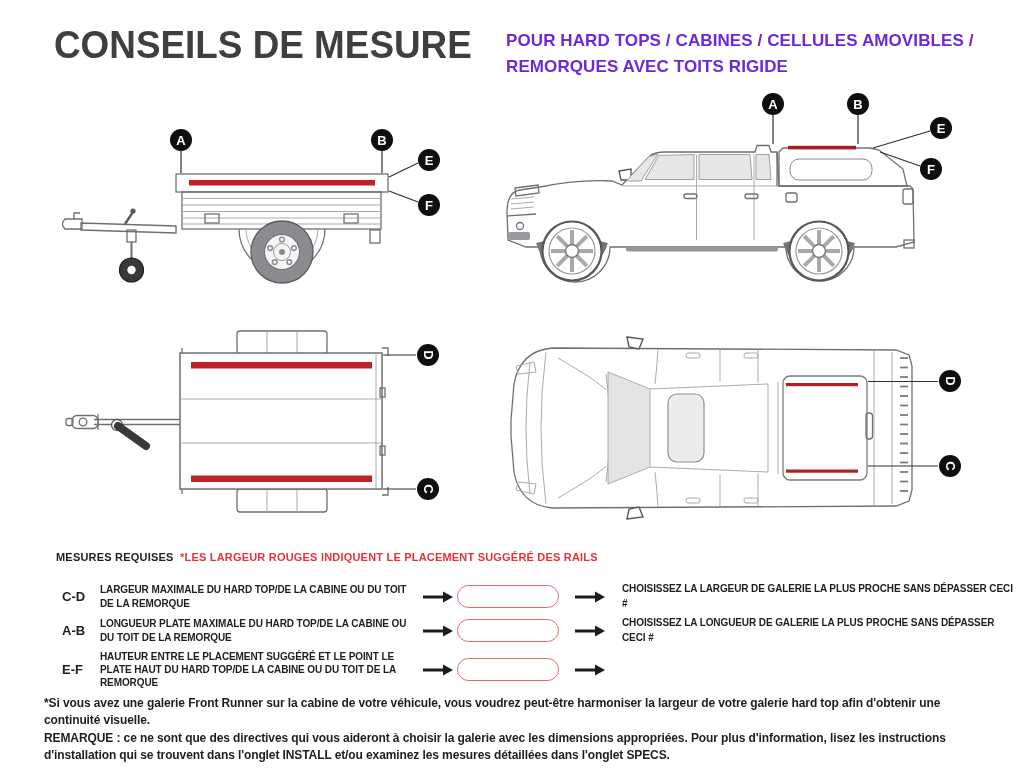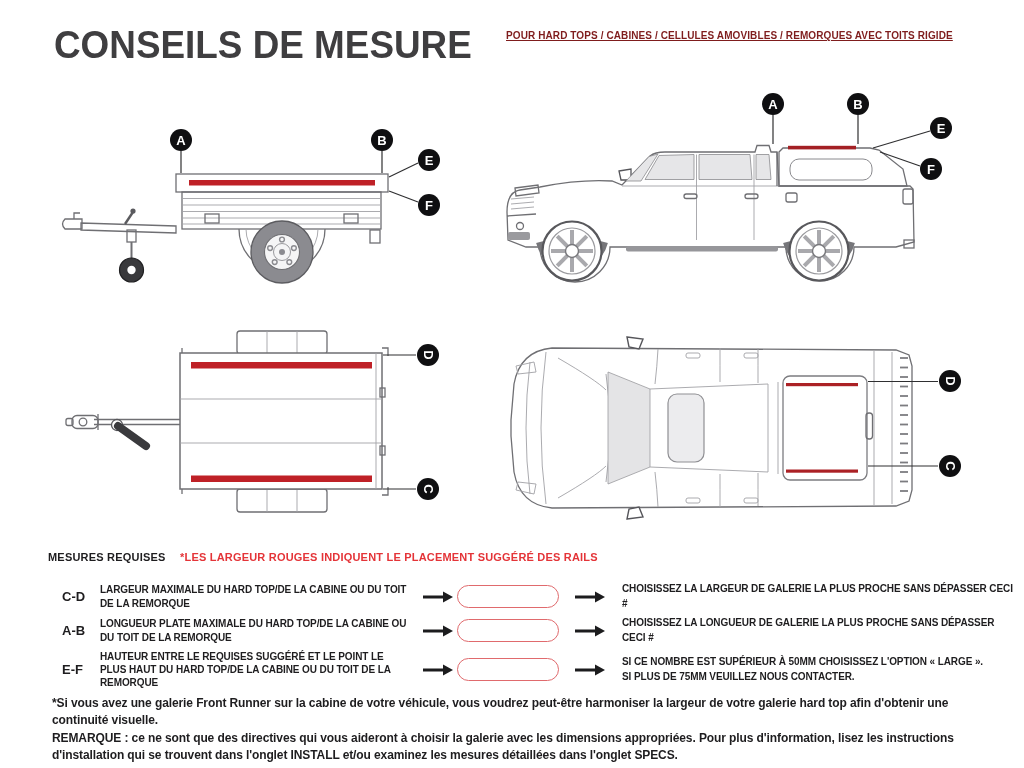--- a/index.html
+++ b/index.html
@@ -1,35 +1,35 @@
 <!DOCTYPE html>
 <html><head>
 <meta charset="utf-8">
 <style>
   html,body{margin:0;padding:0;background:#ffffff;}
   .page{position:relative;width:1024px;height:768px;background:#fff;overflow:hidden;
         font-family:"Liberation Sans",sans-serif;color:#222;}
   .abs{position:absolute;}
   .title{left:54px;top:24px;font-size:38px;font-weight:bold;color:#3f3e40;
          letter-spacing:0;transform:scaleX(.97);transform-origin:left top;white-space:nowrap;}
-  .subtitle{left:506px;top:28px;width:478px;font-size:10px;font-weight:bold;
-            color:#7f1d1d;line-height:1.5;letter-spacing:.1px;text-decoration:underline;}
-  .measures-heading{left:48px;top:551px;font-size:11px;font-weight:bold;color:#1e1d1f;letter-spacing:.2px;}
+  .subtitle{left:506px;top:28px;width:478px;font-size:17px;font-weight:bold;
+            color:#6d28d9;line-height:1.5;letter-spacing:.1px;}
+  .measures-heading{left:56px;top:551px;font-size:11px;font-weight:bold;color:#1e1d1f;letter-spacing:.2px;}
   .rails-note{left:180px;top:551px;font-size:11px;font-weight:bold;color:#e43438;letter-spacing:.2px;}
   .rows{left:62px;top:582px;width:952px;}
   .mrow{display:grid;grid-template-columns:38px 320px 35px 105px 60px 1fr;
         align-items:center;margin-bottom:5px;}
   .mkey{font-size:13px;font-weight:bold;color:#1e1d1f;}
   .mdesc{font-size:10px;font-weight:bold;color:#1e1d1f;line-height:1.32;letter-spacing:-.1px;padding-right:8px;}
   .mresult{font-size:10px;font-weight:bold;color:#1e1d1f;line-height:1.45;letter-spacing:-.1px;
            white-space:pre-line;padding-left:2px;}
   .pill{width:100px;height:21px;border:1.6px solid #e06a6d;border-radius:12px;background:#fff;}
   .arrow-cell{display:flex;justify-content:center;align-items:center;}
   .footnote{left:44px;top:695px;width:948px;font-size:12px;font-weight:700;color:#1e1d1f;
-            line-height:1.45;white-space:pre-line;letter-spacing:-.1px;margin-left:8px;}
+            line-height:1.45;white-space:pre-line;letter-spacing:-.1px;}
   svg{display:block;}
   .ln{stroke:#6f6f73;stroke-width:1.3;fill:none;}
   .lnlight{stroke:#a2a2a6;stroke-width:.9;fill:none;}
   .callout{stroke:#2f2f31;stroke-width:1.2;fill:none;}
   .mk-circle{fill:#0f0f11;}
   .mk-text{fill:#ffffff;font-family:"Liberation Sans",sans-serif;font-size:13px;font-weight:bold;
            text-anchor:middle;dominant-baseline:central;}
 </style>
 </head>
 <body>
@@ -343,38 +343,36 @@
         <svg width="30" height="12" viewBox="0 0 30 12">
             <rect x="0" y="4.5" width="20" height="3" fill="#1c1c1e"></rect>
             <polygon points="20,0.5 30,6 20,11.5" fill="#1c1c1e"></polygon>
           </svg>
       </div>
       <div class="mresult">CHOISISSEZ LA LONGUEUR DE GALERIE LA PLUS PROCHE SANS DÉPASSER CECI #</div>
     </div>
 
     <div class="mrow">
       <div class="mkey">E-F</div>
-      <div class="mdesc">HAUTEUR ENTRE LE REQUISES SUGGÉRÉ ET LE POINT LE PLUS HAUT DU HARD TOP/DE LA CABINE OU DU TOIT DE LA REMORQUE</div>
+      <div class="mdesc">HAUTEUR ENTRE LE PLACEMENT SUGGÉRÉ ET LE POINT LE PLATE HAUT DU HARD TOP/DE LA CABINE OU DU TOIT DE LA REMORQUE</div>
       <div class="arrow-cell">
         <svg width="30" height="12" viewBox="0 0 30 12">
             <rect x="0" y="4.5" width="20" height="3" fill="#1c1c1e"></rect>
             <polygon points="20,0.5 30,6 20,11.5" fill="#1c1c1e"></polygon>
           </svg>
       </div>
       <div class="arrow-cell">
           <div class="pill"></div>
         </div>
       <div class="arrow-cell">
         <svg width="30" height="12" viewBox="0 0 30 12">
             <rect x="0" y="4.5" width="20" height="3" fill="#1c1c1e"></rect>
             <polygon points="20,0.5 30,6 20,11.5" fill="#1c1c1e"></polygon>
           </svg>
       </div>
-      <div class="mresult">SI CE NOMBRE EST SUPÉRIEUR À 50MM CHOISISSEZ L'OPTION « LARGE ».
-SI PLUS DE 75MM VEUILLEZ NOUS CONTACTER.</div>
     </div>
 
   </div>
 
   <div class="abs footnote">*Si vous avez une galerie Front Runner sur la cabine de votre véhicule, vous voudrez peut-être harmoniser la largeur de votre galerie hard top afin d'obtenir une continuité visuelle.
 REMARQUE : ce ne sont que des directives qui vous aideront à choisir la galerie avec les dimensions appropriées. Pour plus d'information, lisez les instructions d'installation qui se trouvent dans l'onglet INSTALL et/ou examinez les mesures détaillées dans l'onglet SPECS.</div>
 
 </div>
 
 </body></html>

